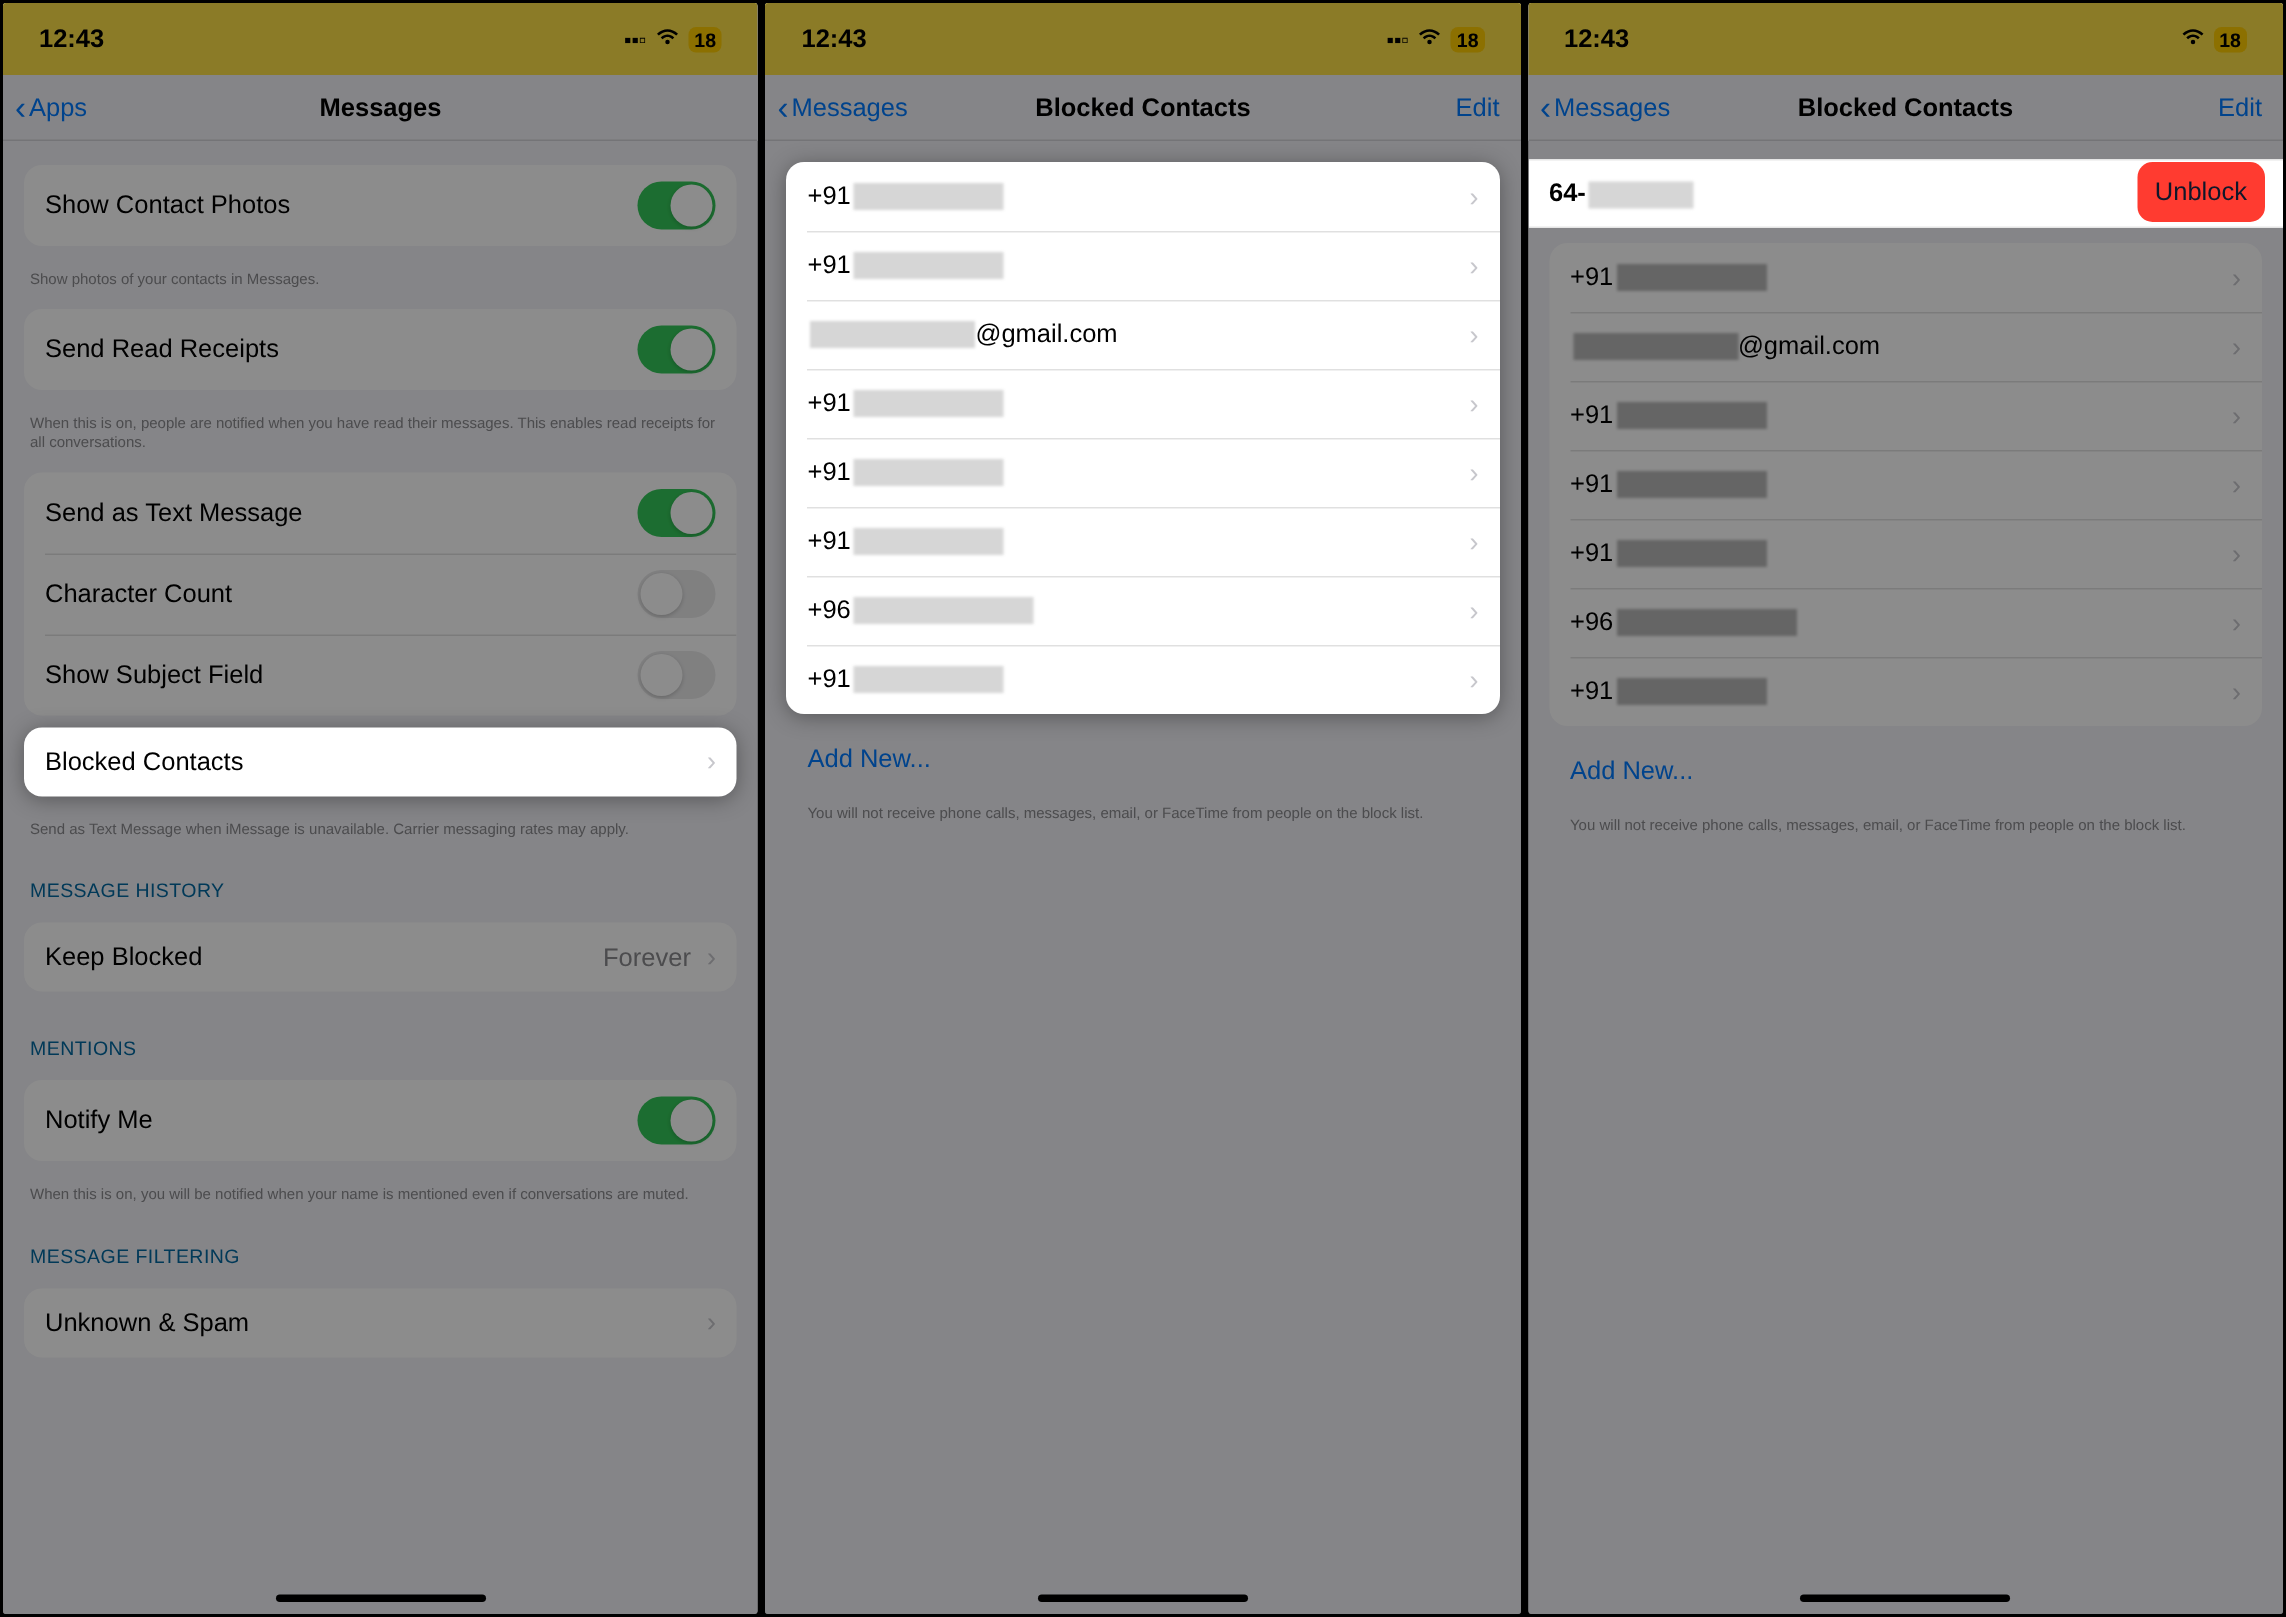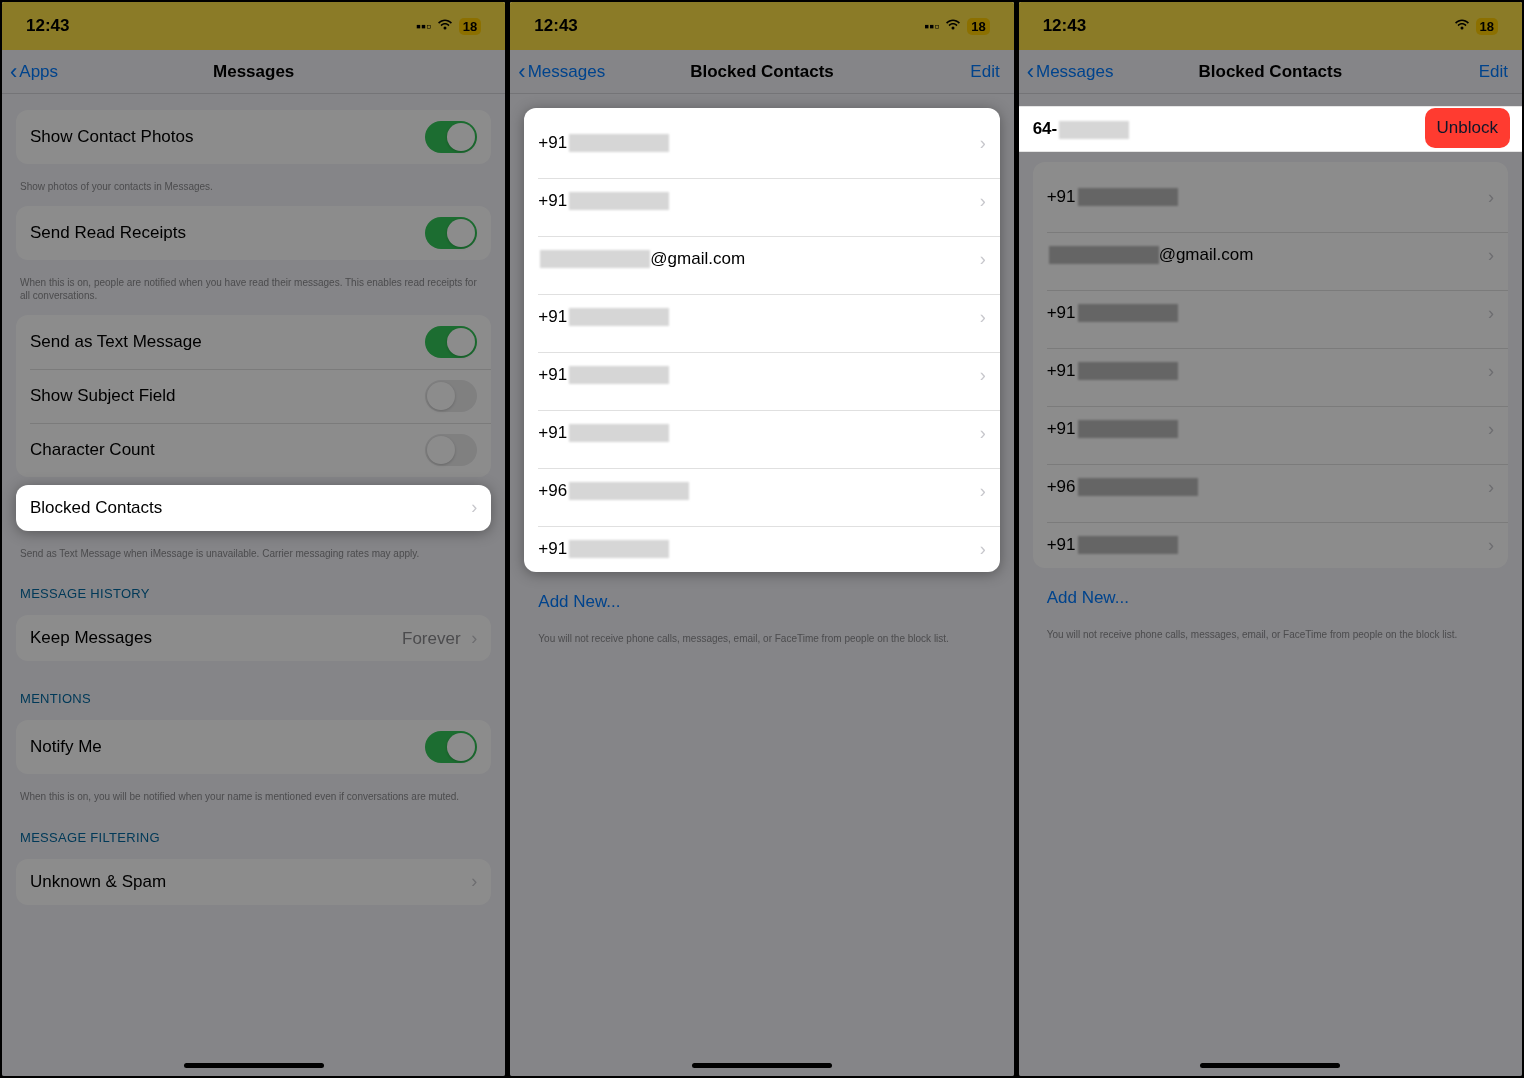--- a/index.html
+++ b/index.html
@@ -127,21 +127,21 @@
     box-shadow: 0 2px 14px rgba(0,0,0,0.35);
   }
   .home-indicator {
     position: absolute; bottom: 8px; left: 50%;
     transform: translateX(-50%);
     width: 140px; height: 5px;
     background: #000; border-radius: 3px;
     z-index: 101;
   }
   
-  .list-card .row { min-height: 46px; margin-top: 12px; }
+  .list-card .row { min-height: 46px; }
   .redact {
     display: inline-block;
     height: 18px;
     background: #d6d6d6;
     width: 100px;
     vertical-align: middle;
     margin-left: 2px;
     filter: blur(1px);
   }
   .dark-redact { background: #b8b8b8; }
@@ -215,41 +215,41 @@
       </div>
     </div>
     <div class="footer-text">When this is on, people are notified when you have read their messages. This enables read receipts for all conversations.</div>
 
     <div class="card">
       <div class="row">
         <span>Send as Text Message</span>
         <span class="toggle"></span>
       </div>
       <div class="row">
+        <span>Character Count</span>
+        <span class="toggle off"></span>
+      </div>
+      <div class="row">
         <span>Show Subject Field</span>
         <span class="toggle off"></span>
       </div>
-      <div class="row">
-        <span>Character Count</span>
-        <span class="toggle off"></span>
-      </div>
     </div>
 
     <div class="card highlight-card">
       <div class="row">
         <span>Blocked Contacts</span>
         <span class="chevron">›</span>
       </div>
     </div>
     <div class="footer-text">Send as Text Message when iMessage is unavailable. Carrier messaging rates may apply.</div>
 
     <div class="section-header">MESSAGE HISTORY</div>
     <div class="card">
       <div class="row">
-        <span>Keep Messages</span>
+        <span>Keep Blocked</span>
         <span>
           <span class="value">Forever</span>
           <span class="chevron">›</span>
         </span>
       </div>
     </div>
 
     <div class="section-header">MENTIONS</div>
     <div class="card">
       <div class="row">

